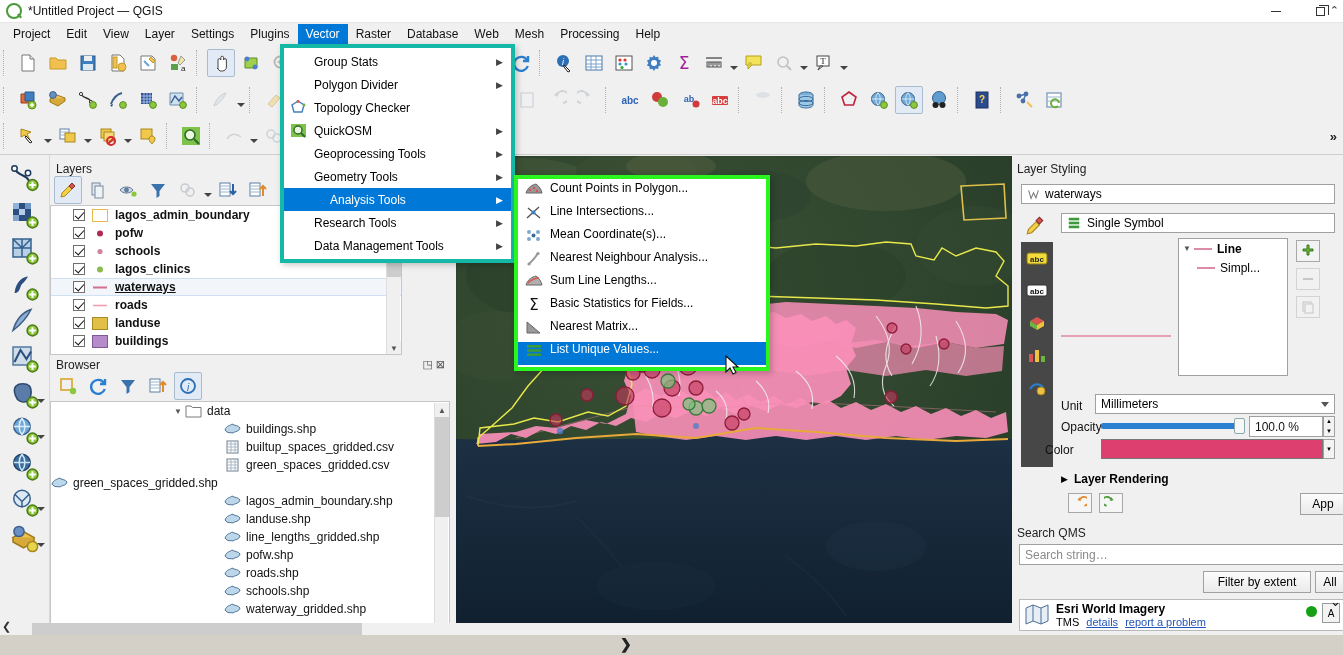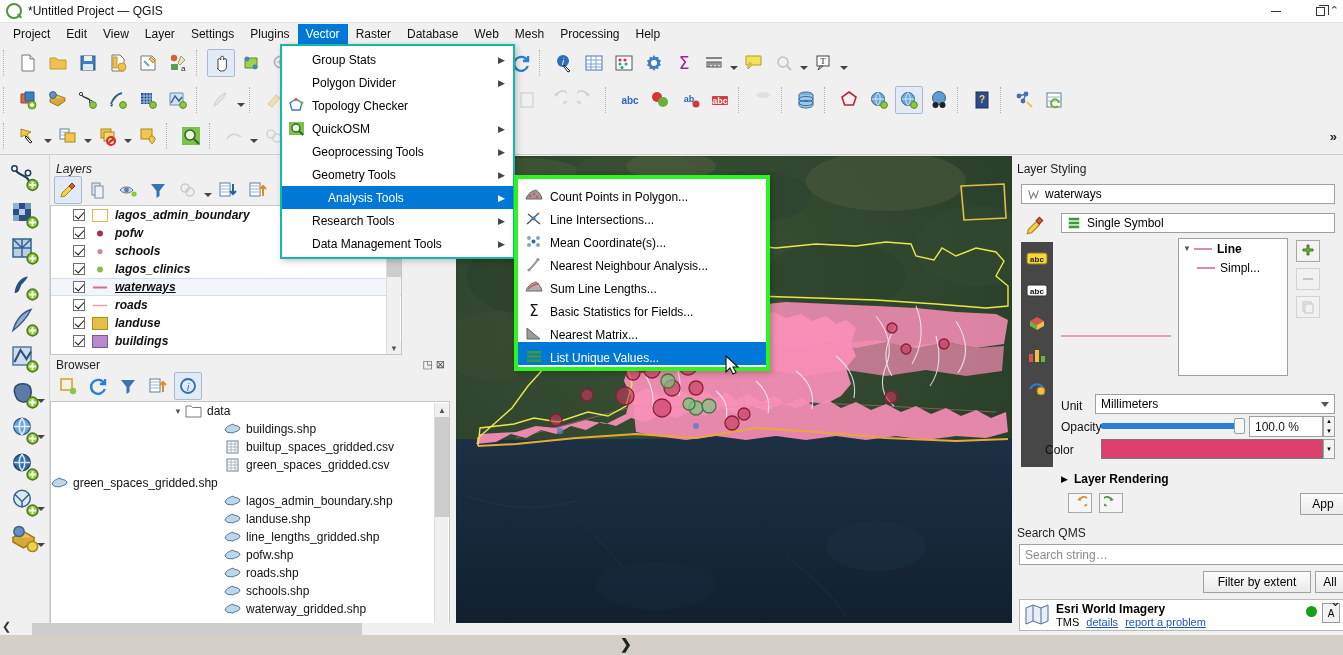--- a/index.html
+++ b/index.html
@@ -88,21 +88,21 @@
   #lefttb .lbtn .caret2 { position: absolute; right: 1px; bottom: 10px; }
   #lefttb .lbtn .caret2::after { content: ""; display: block; border-left: 4px solid transparent; border-right: 4px solid transparent; border-top: 4px solid #444; }
 
   
   .panel-title {
     height: 17px; display: flex; align-items: center; font-size: 12px; color: #222;
     padding-left: 6px; background: #f0f0f0;
   }
   .panel-title .pbtns { margin-left: auto; display: flex; gap: 3px; padding-right: 5px; color: #555; font-size: 11px; }
 
-  #layers-panel { position: absolute; left: 50px; top: 160px; width: 400px; height: 195px; background: #f0f0f0; font-style: italic; }
+  #layers-panel { position: absolute; left: 50px; top: 160px; width: 400px; height: 195px; background: #f0f0f0; }
   #layers-toolbar { height: 26px; display: flex; align-items: center; padding-left: 3px; }
   #layers-list {
     position: absolute; left: 0; top: 45px; width: 352px; height: 150px;
     background: #fff; border: 1px solid #c6c6c6; overflow: hidden;
   }
   .layer-row { height: 18px; display: flex; align-items: center; padding-left: 22px; font-size: 12px; }
   .layer-row.selected { background: #f2f6fb; border-top: 1px solid #cfe0f2; border-bottom: 1px solid #cfe0f2; }
   .lchk {
     width: 12px; height: 12px; border: 1px solid #707070; background: #fff; margin-right: 7px;
     position: relative; flex: 0 0 auto;
@@ -164,33 +164,33 @@
   #qms { position: absolute; left: 1013px; top: 524px; width: 330px; height: 111px; background: #f0f0f0; }
   .btn {
     height: 22px; border: 1px solid #a0a0a0; background: linear-gradient(#fcfcfc,#eaeaea);
     display: flex; align-items: center; justify-content: center; padding: 0 7px; font-size: 12px;
   }
   .textin { height: 21px; background: #fff; border: 1px solid #a0a0a0; display:flex; align-items:center; padding-left:5px; font-size:12px; color:#8a8a8a; }
 
   
   #vector-menu {
     position: absolute; left: 280px; top: 44px; width: 235px; background: #fff;
-    border: 2px solid #14b8a6; box-shadow: 2px 2px 6px rgba(0,0,0,.22); z-index: 60; padding: 2px 0;
+    border: 4px solid #14b8a6; box-shadow: 2px 2px 6px rgba(0,0,0,.22); z-index: 60; padding: 2px 0;
   }
   .vm-item { height: 23px; display: flex; align-items: center; font-size: 12px; padding-left: 6px; position: relative; }
   .vm-item.hl { background: #0078d7; color: #fff; gap: 16px; }
   .vm-item .vicon { width: 18px; height: 16px; margin-right: 6px; flex: 0 0 auto; }
   .vm-item .sub { position: absolute; right: 8px; font-size: 9px; color: #444; }
   .vm-item.hl .sub { color: #fff; }
 
   #analysis-submenu {
     position: absolute; left: 514px; top: 175px; width: 256px; background: #fff;
     border: 4px solid #2bf51f; box-shadow: 2px 2px 6px rgba(0,0,0,.22); z-index: 70; padding: 2px 0;
   }
-  .as-item { height: 23px; display: flex; align-items: flex-end; font-size: 12px; padding-left: 6px; }
+  .as-item { height: 23px; display: flex; align-items: flex-start; font-size: 12px; padding-left: 6px; }
   .as-item.hl { background: #0078d7; color: #fff; }
   .as-item .aicon { width: 20px; height: 17px; margin-right: 6px; flex: 0 0 auto; display: flex; align-items: center; justify-content: center; }
 
   #cursor { position: absolute; left: 725px; top: 355px; z-index: 90; }
 
   
   #statusbar { position: absolute; left: 0; bottom: 0; width: 1343px; height: 20px; background: #d4d0c8; }
   #hscroll-left { position: absolute; left: 12px; bottom: 20px; width: 1000px; height: 12px; background: #f0f0f0; }
   #hscroll-left .thumb { position: absolute; left: 20px; top: 0; width: 330px; height: 12px; background: #cdcdcd; }
   .edge-arrow { position: absolute; font-size: 11px; color: #333; }

